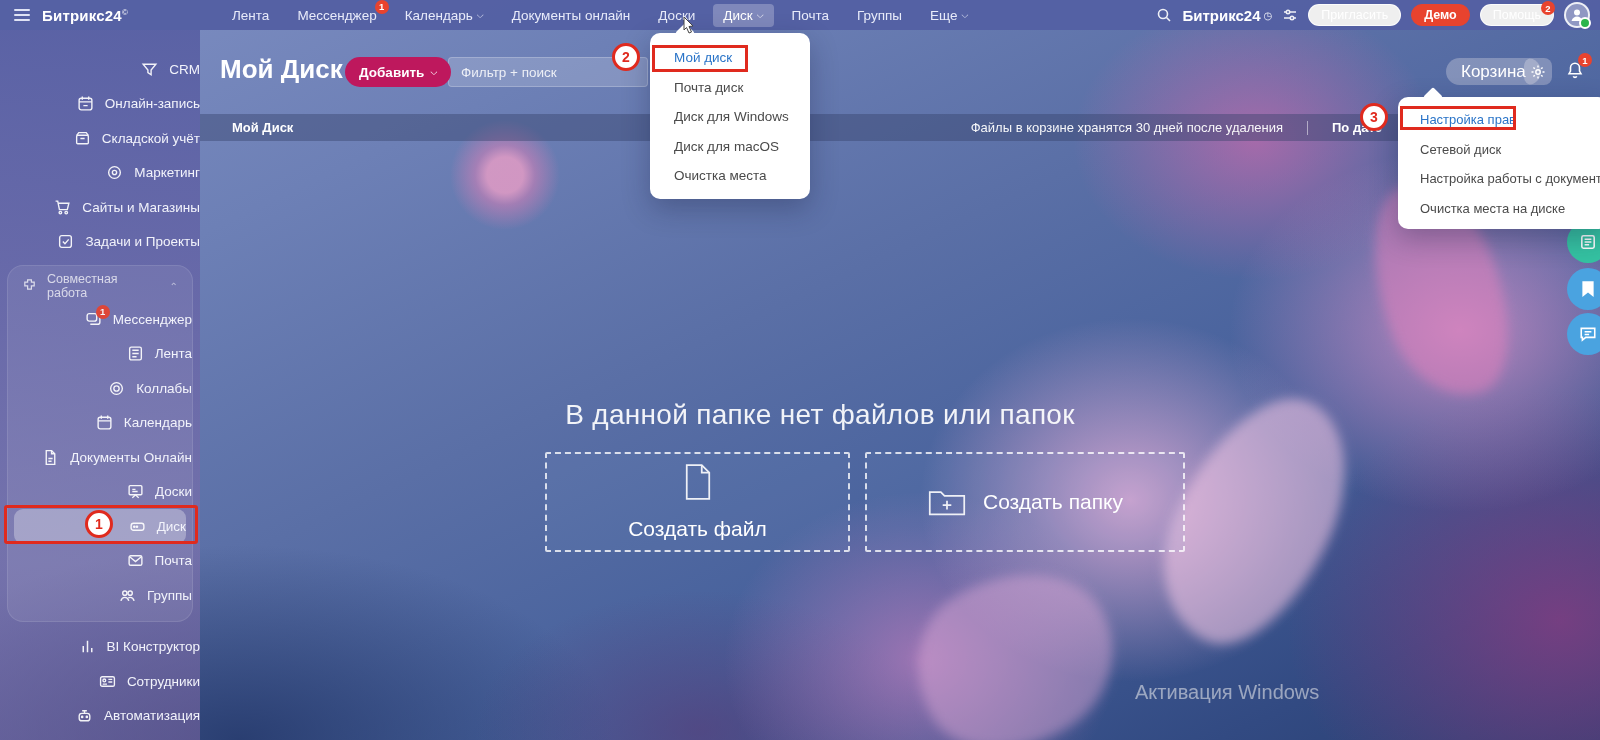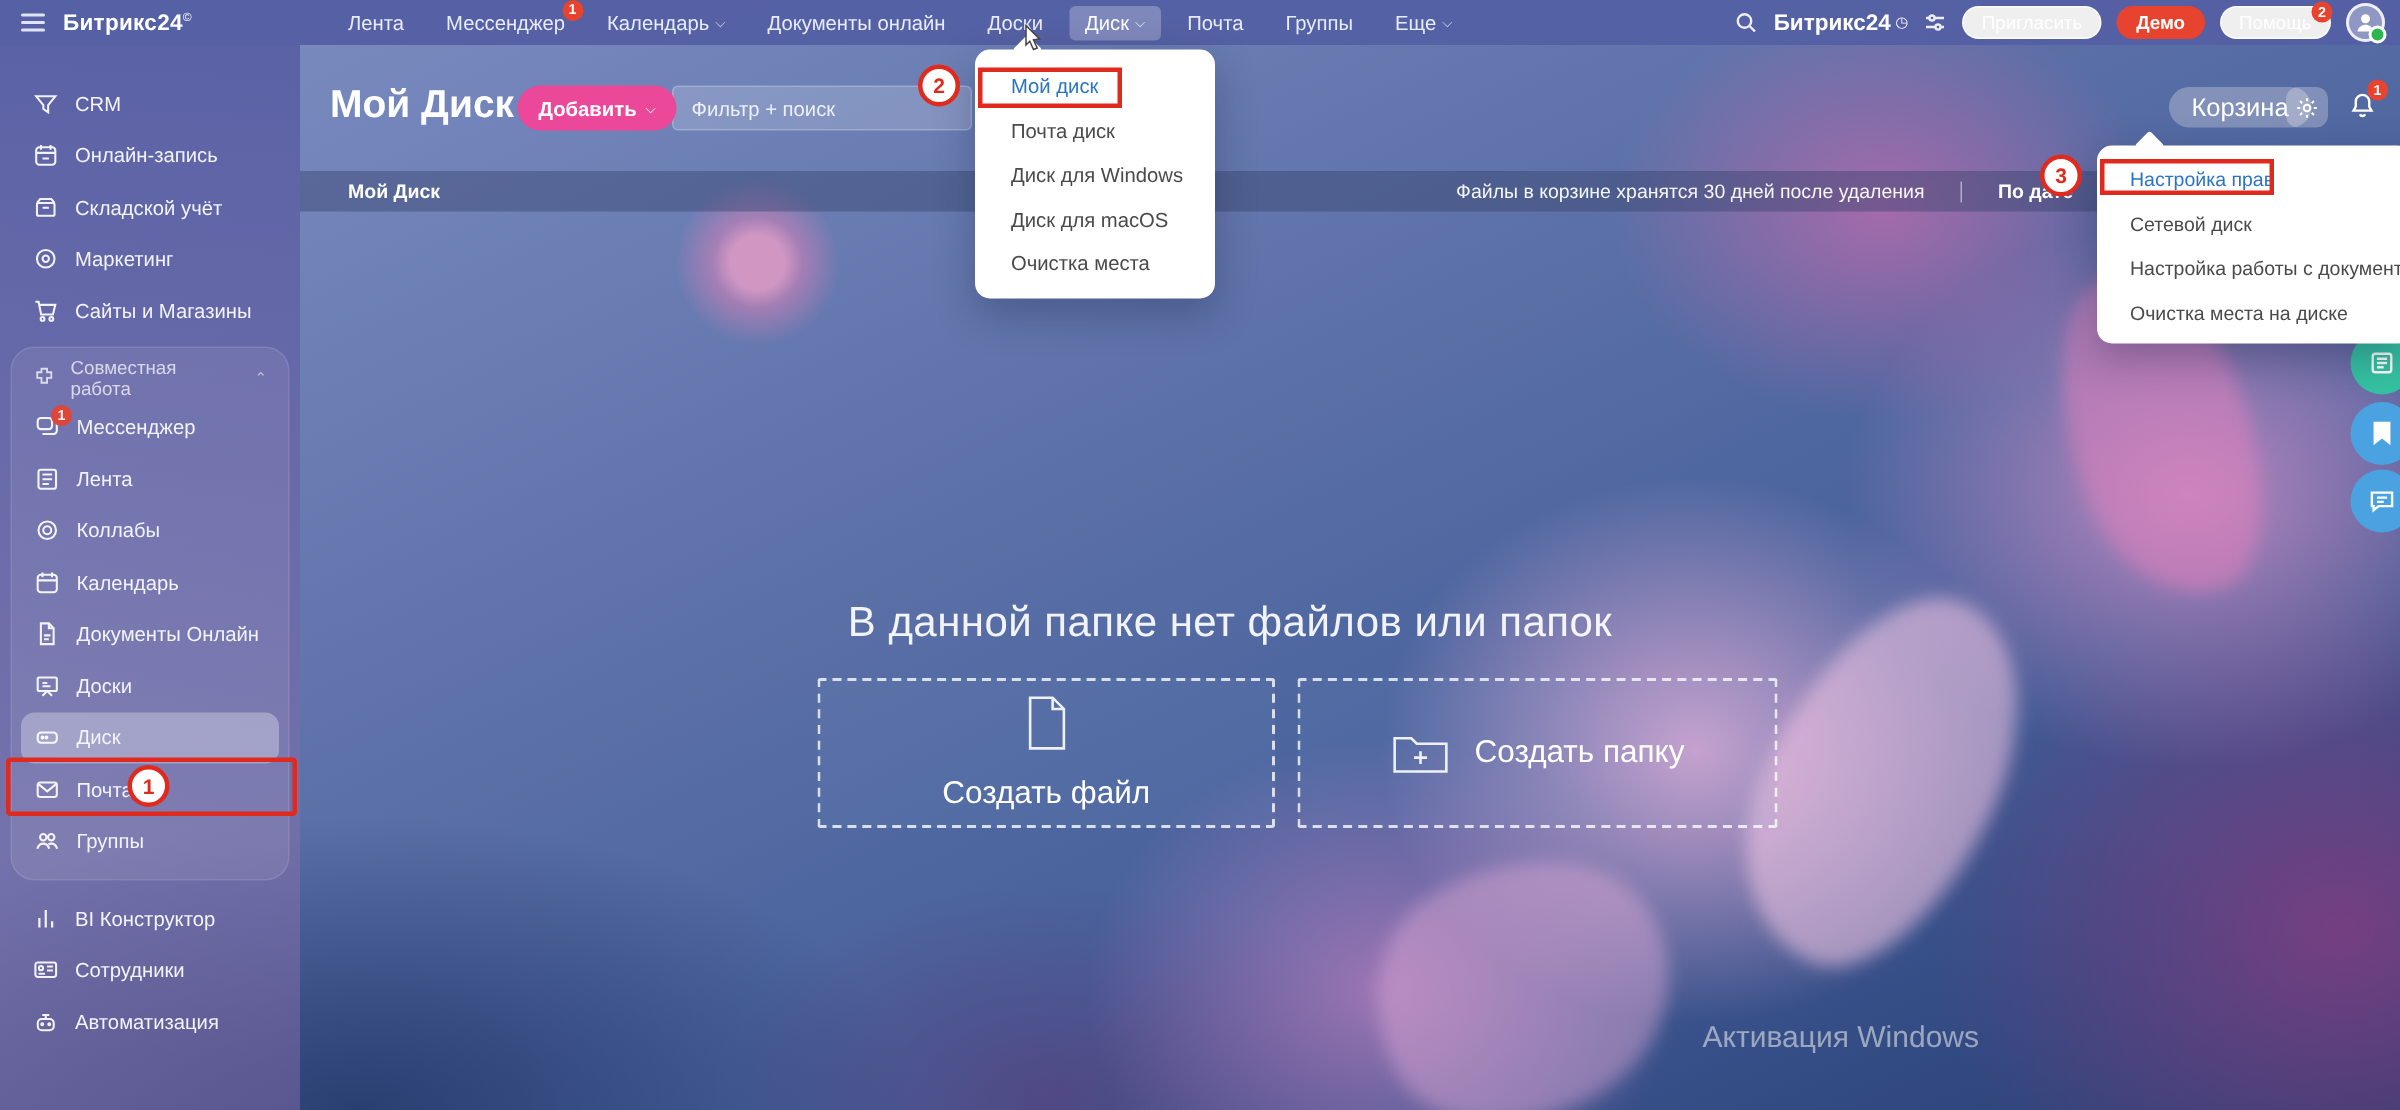--- a/index.html
+++ b/index.html
@@ -49,37 +49,37 @@
     background:rgba(255,255,255,.35); border:2px solid rgba(255,255,255,.85);
     display:flex; align-items:center; justify-content:center; cursor:pointer; }
   .avatar .dot { position:absolute; right:-3px; bottom:-3px; width:12px; height:12px; border-radius:50%;
     background:#2bb54c; border:2px solid #fff; }
 
   
   .sidebar { position:absolute; top:30px; left:0; width:200px; bottom:0; z-index:40; color:#fff;
     background:linear-gradient(180deg, rgba(88,95,163,.92) 0%, rgba(104,100,166,.78) 40%, rgba(128,112,172,.62) 75%, rgba(120,100,160,.6) 100%);
     padding-top:22px; font-size:13.5px; }
   .s-row { height:34.5px; display:flex; align-items:center; gap:11px; padding-left:22px; cursor:pointer;
-    position:relative; color:#f2f3fb; }
+    position:relative; color:#f2f3fb;justify-content:flex-end; }
   .s-row .ic { width:17px; height:17px; flex:0 0 auto; position:relative; opacity:.92; }
   .s-row .ic svg { width:17px; height:17px; display:block; }
   .s-row .ic .badge { top:-6px; right:-8px; }
   .s-group { margin:6px 7px 8px; background:rgba(255,255,255,.08); border:1px solid rgba(255,255,255,.10);
     border-radius:16px; padding:4px 0 8px; }
   .s-group .s-row { padding-left:15px; }
   .s-head { height:32px; display:flex; align-items:center; gap:10px; padding:0 14px; font-size:12.5px;
     color:rgba(255,255,255,.72); cursor:pointer; }
   .s-head .ic svg { width:15px; height:15px; opacity:.75; }
   .s-head .chev-up { margin-left:auto; font-size:10px; opacity:.75; }
   .s-row.is-selected { background:rgba(255,255,255,.30); border-radius:9px; margin:0 6px; padding-left:9px; }
 
   
   .page-title { position:absolute; left:220px; top:54px; z-index:30; color:#fff; font-size:26px; font-weight:700; }
   .btn-add { position:absolute; left:345px; top:57px; z-index:30; height:30px; padding:0 14px;
-    background:#ec4899; border:none; border-radius:16px; color:#fff; font-size:13.5px; font-weight:700;
+    background:#be185d; border:none; border-radius:16px; color:#fff; font-size:13.5px; font-weight:700;
     display:flex; align-items:center; gap:6px; cursor:pointer; font-family:inherit; }
   .btn-add .chev { font-size:9px; font-weight:400; }
   .filter-input { position:absolute; left:448px; top:57px; z-index:29; width:200px; height:30px;
     background:rgba(255,255,255,.17); border:1px solid rgba(255,255,255,.22); border-radius:4px;
     color:#fff; font-size:13.5px; padding:0 12px; font-family:inherit; }
   .filter-input::placeholder { color:rgba(255,255,255,.85); }
   .btn-trash { position:absolute; left:1446px; top:58px; z-index:30; height:27px; padding:0 15px;
     background:rgba(250,245,245,.28); border:none; border-radius:14px; color:#fff; font-size:17px;
     cursor:pointer; font-family:inherit; }
   .btn-gear { position:absolute; left:1524px; top:58px; z-index:30; width:28px; height:27px;
@@ -277,20 +277,29 @@
       <div class="s-row">
         <span class="ic">
           <svg viewBox="0 0 16 16" fill="none" stroke="#fff" stroke-width="1.3">
             <path d="M1.5 2h2l1.6 8h7.4l1.5-6H4.2"></path>
             <circle cx="6" cy="12.8" r="1.2"></circle>
             <circle cx="11.5" cy="12.8" r="1.2"></circle>
           </svg>
         </span>
         <span>Сайты и Магазины</span>
       </div>
+      <div class="s-row">
+        <span class="ic">
+          <svg viewBox="0 0 16 16" fill="none" stroke="#fff" stroke-width="1.3">
+            <rect x="2.5" y="2.5" width="11" height="11" rx="2"></rect>
+            <path d="M5.5 8l2 2 3.5-4"></path>
+          </svg>
+        </span>
+        <span>Задачи и Проекты</span>
+      </div>
     </div>
   <div class="s-group">
     <div class="s-head">
       <span class="ic"><svg viewBox="0 0 16 16" fill="none" stroke="#fff" stroke-width="1.3">
             <path d="M6 3h4v2.5h3v4h-3V13H6v-3.5H3v-4h3z"></path>
           </svg></span>
       <span>Совместная работа</span>
       <span class="chev-up">⌃</span>
     </div>
     <div>

